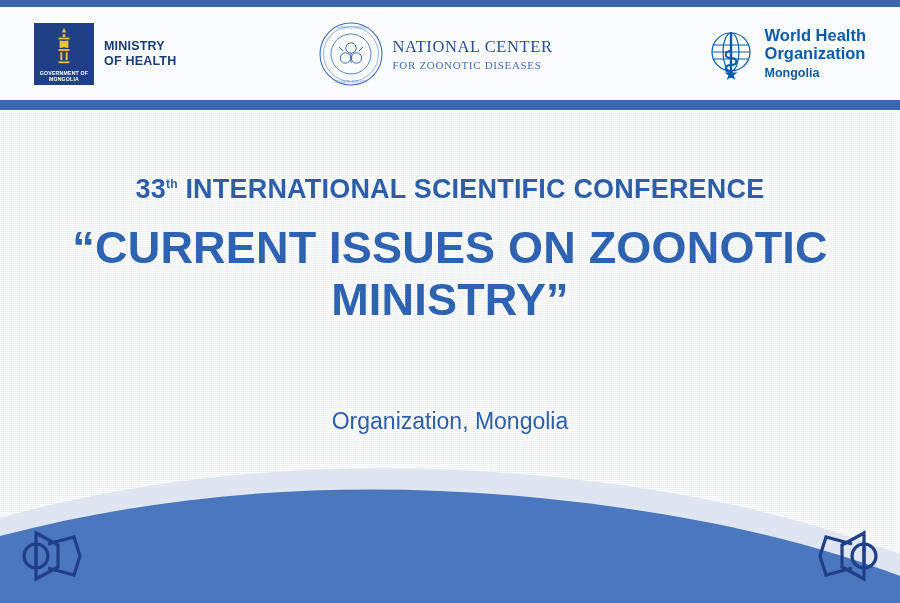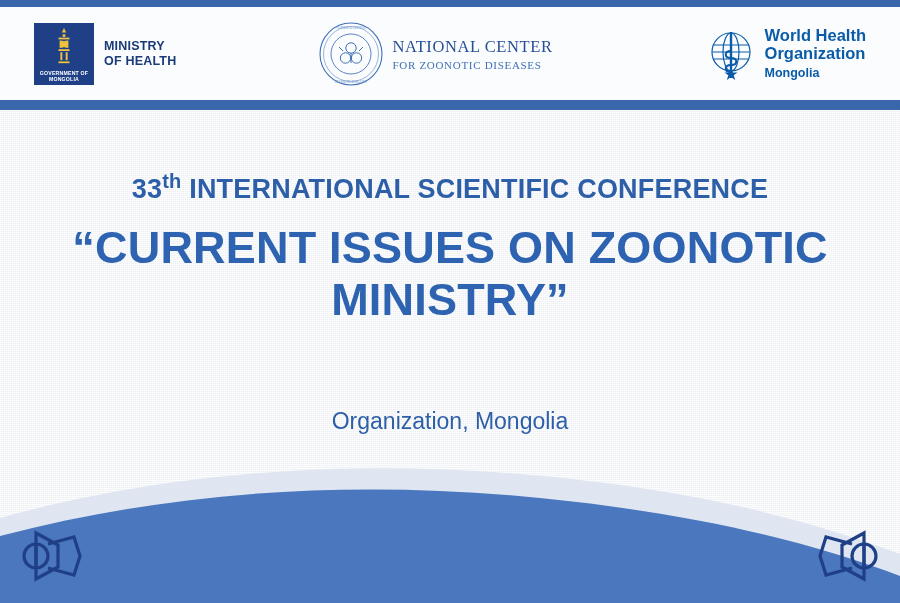--- a/index.html
+++ b/index.html
@@ -177,21 +177,21 @@
     text-align: center;
   }
   .conf-line {
     color: #2d5fa8;
     font-size: 27px;
     font-weight: bold;
     letter-spacing: 0.2px;
     line-height: 34px;
   }
   .conf-line sup {
-    font-size: 20px;
+    font-size: 12px;
     vertical-align: super;
     line-height: 0;
   }
   .conf-title {
     color: #2d63b0;
     font-size: 45px;
     font-weight: bold;
     line-height: 52px;
     margin-top: 16px;
     letter-spacing: 0.2px;

